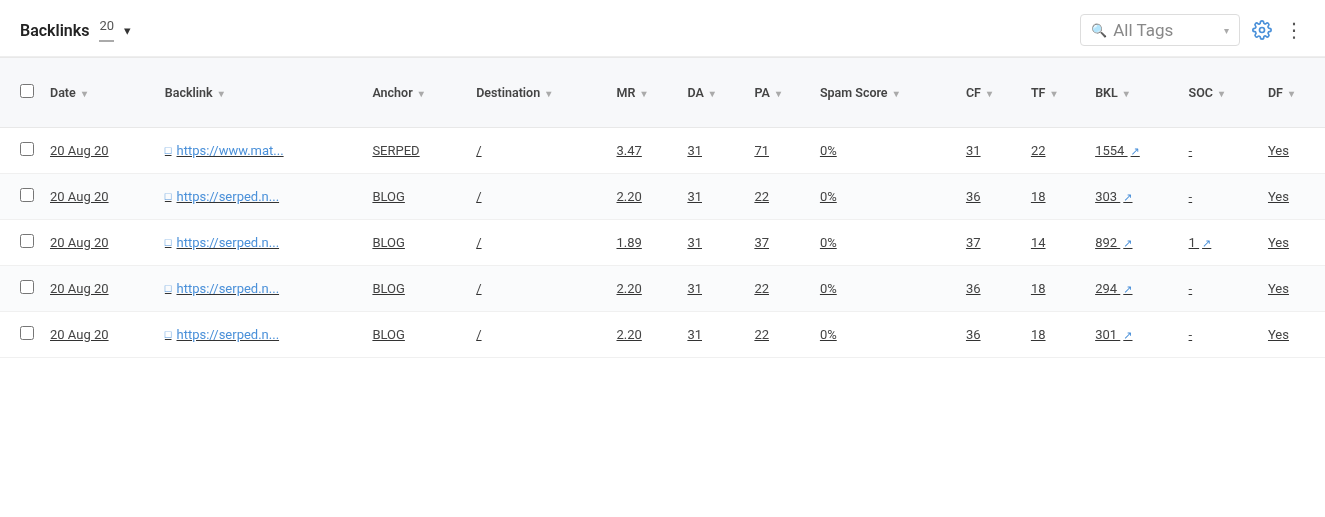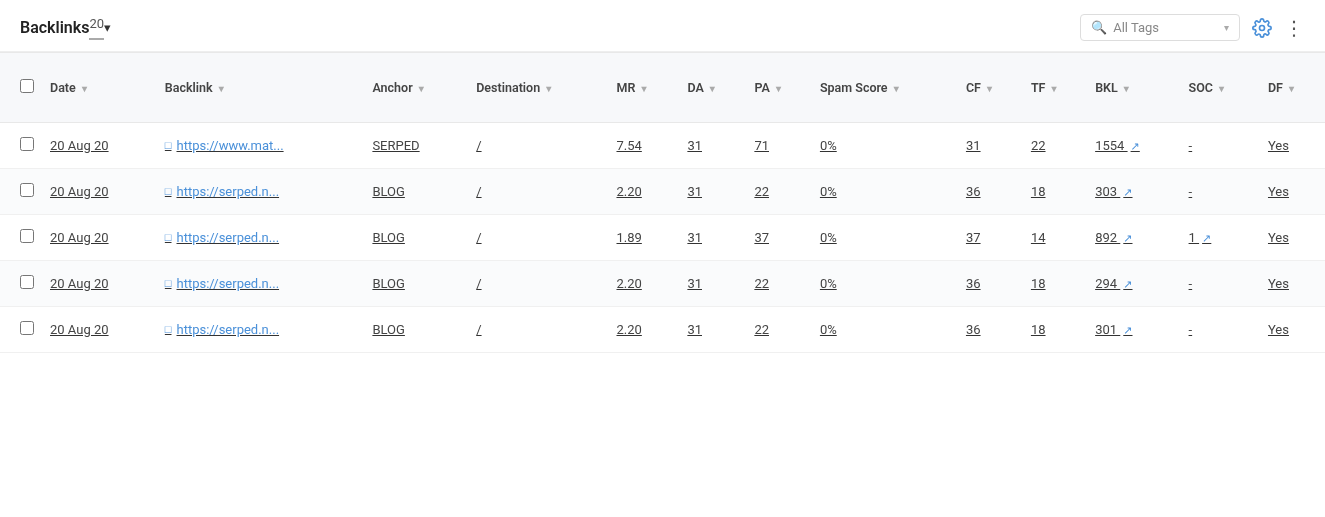--- a/index.html
+++ b/index.html
@@ -12,20 +12,21 @@
     .header-bar {
       display: flex;
       align-items: center;
       justify-content: space-between;
       padding: 14px 20px 10px 20px;
       border-bottom: 1px solid #eee;
     }
     .header-left {
       display: flex;
       align-items: center;
+      gap: 10px;
     }
     .header-title {
       font-size: 16px;
       font-weight: 600;
       color: #222;
     }
     .count-badge {
       font-size: 13px;
       color: #555;
       border-bottom: 2px solid #aaa;
@@ -42,21 +43,21 @@
       align-items: center;
       gap: 6px;
       border: 1px solid #ddd;
       border-radius: 4px;
       padding: 5px 10px;
       background: #fff;
       min-width: 160px;
     }
     .search-tags span {
       color: #888;
-      font-size: 13px;
+      font-size: 17px;
     }
     .search-tags .chevron {
       color: #aaa;
       font-size: 10px;
       margin-left: auto;
     }
     .icon-btn {
       cursor: pointer;
       color: #4a90d9;
       font-size: 18px;
@@ -186,21 +187,21 @@
         <td class="td-checkbox"><input type="checkbox" style=""></td>
         <td>20 Aug 20</td>
         <td>
           <a class="link-cell" href="#">
             <span class="link-icon">□</span>
             <span>https://www.mat...</span>
           </a>
         </td>
         <td>SERPED</td>
         <td>/</td>
-        <td>7.54</td>
+        <td>3.47</td>
         <td>31</td>
         <td>71</td>
         <td>0%</td>
         <td>31</td>
         <td>22</td>
         <td>1554 <span class="arrow-up">↗</span></td>
         <td>-</td>
         <td>Yes</td>
       </tr>
       <tr>

